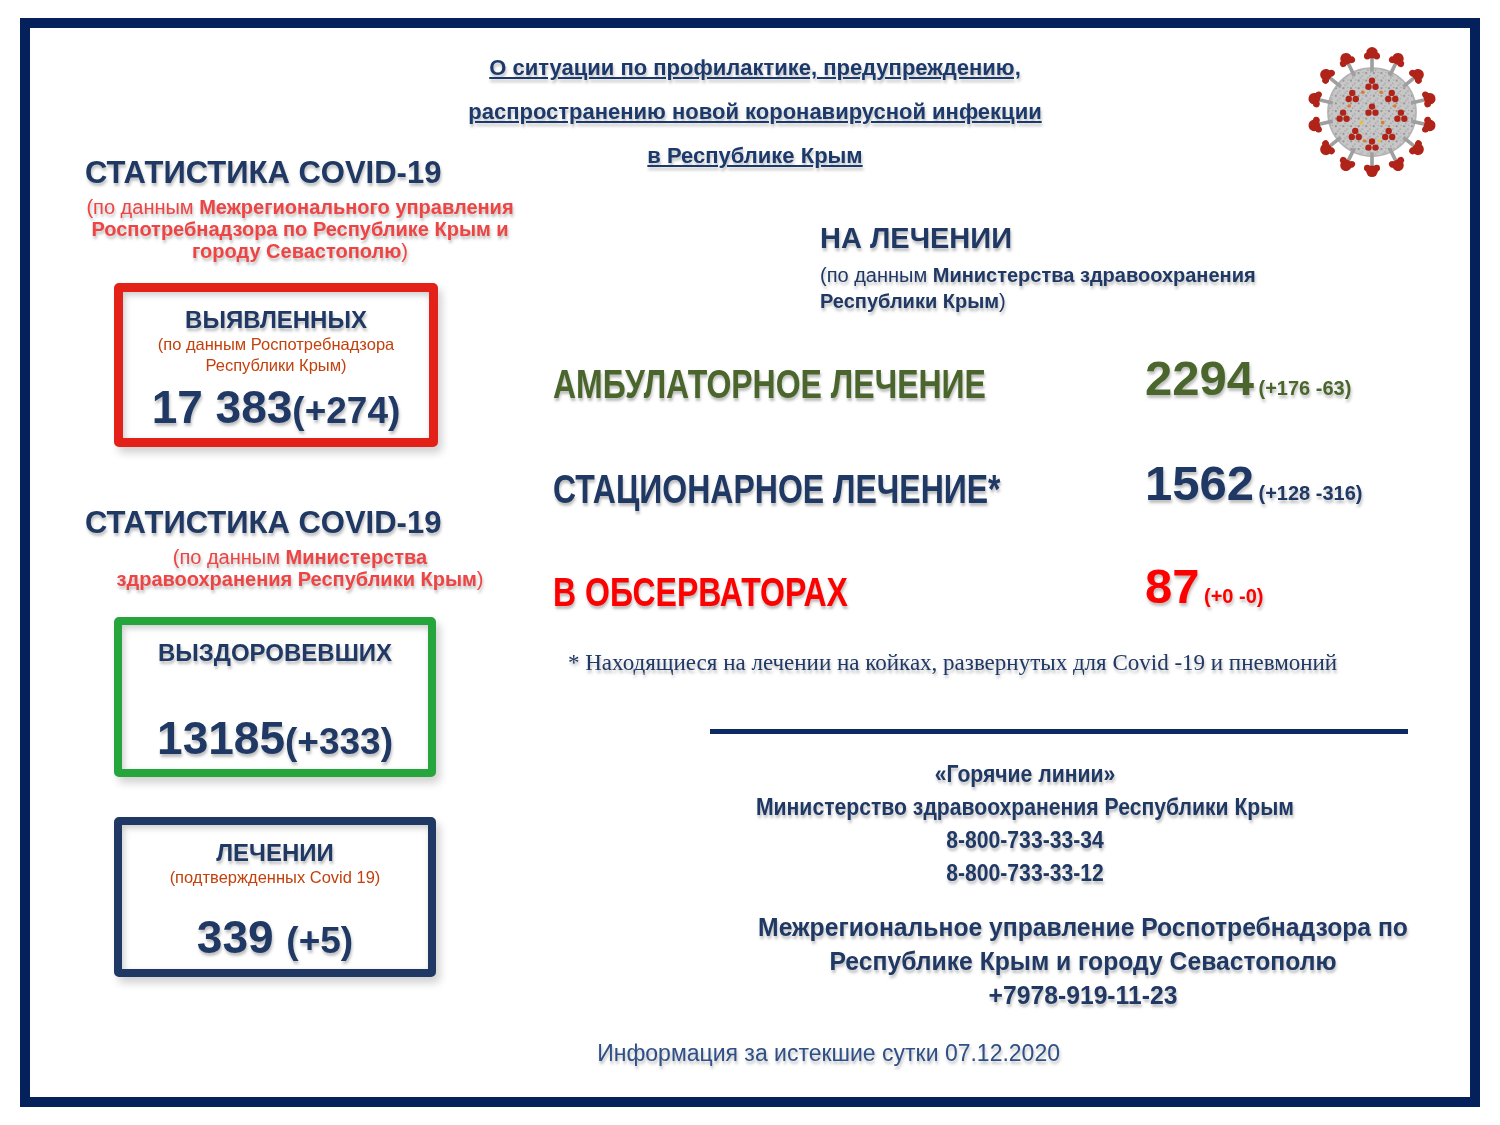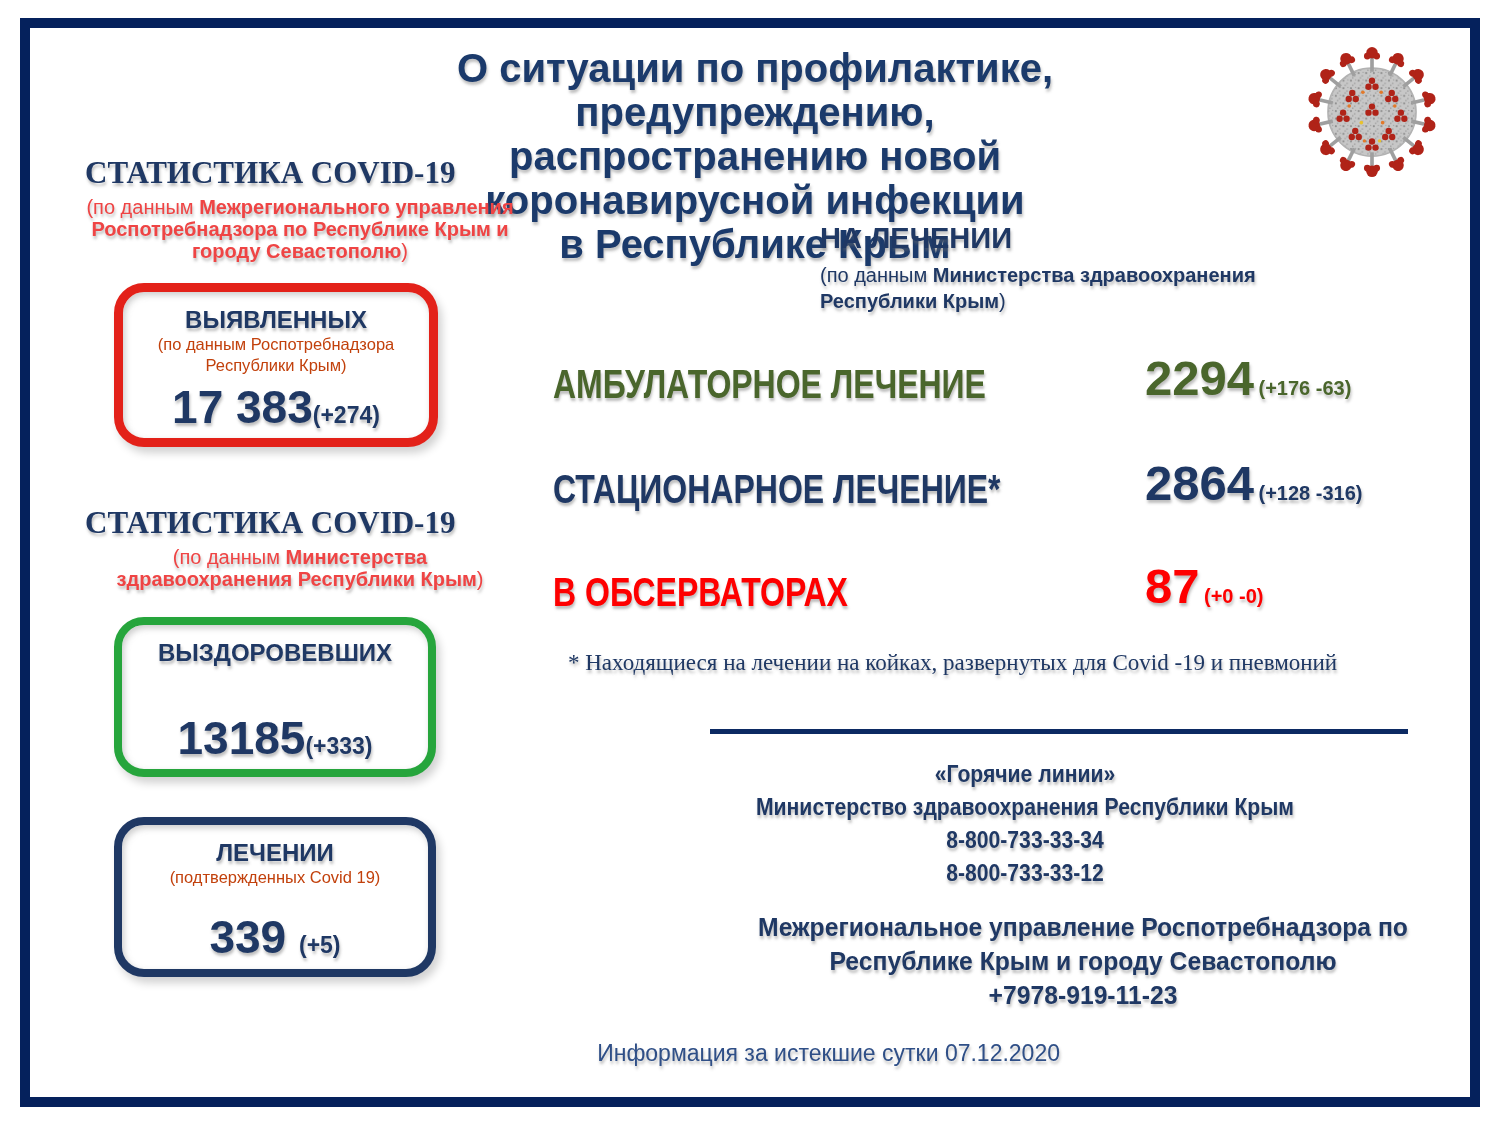--- a/index.html
+++ b/index.html
@@ -9,41 +9,41 @@
   }
   .frame {
     position:absolute; left:20px; top:18px; right:20px; bottom:18px;
     border:10px solid #05215c; background:transparent; pointer-events:none;
   }
   .shadowed { text-shadow: 1px 3px 3px rgba(110,110,110,.45); }
 
   
   .title {
     position:absolute; left:375px; top:46px; width:760px;
-    font-size:40px; font-weight:700; color:#1b3a6b; text-align:center; line-height:44px;
+    font-size:22px; font-weight:700; color:#1b3a6b; text-align:center; line-height:44px;text-decoration:underline;
   }
 
   
   .virus { position:absolute; left:1296px; top:28px; width:152px; height:162px; }
 
   
-  .sec-h { position:absolute; font-size:31px; font-weight:700; color:#1f3864; white-space:nowrap;font-family:Liberation Serif, serif; }
+  .sec-h { position:absolute; font-size:31px; font-weight:700; color:#1f3864; white-space:nowrap; }
   .sec-src { position:absolute; font-size:20px; line-height:22px; color:#ef4444;text-align:center; }
   .sec-src b { font-weight:700; }
 
   .stat-box {
     position:absolute; left:114px; width:306px; background:#fff;
-    border-radius:30px; text-align:center;
+    border-radius:5px; text-align:center;
     display:flex; flex-direction:column; align-items:center;
     box-shadow: 4px 6px 8px rgba(0,0,0,.18), inset 2px 3px 6px rgba(110,110,110,.35);
   }
   .stat-box .box-title { font-size:24px; font-weight:700; color:#1f3864; margin-top:14px; }
   .stat-box .box-sub { font-size:16.5px; line-height:21px; color:#c2410c; margin-top:0; }
   .stat-box .box-value { font-size:46px; font-weight:700; color:#1f3864; white-space:nowrap; }
-  .stat-box .box-value .delta { font-size:23px; }
+  .stat-box .box-value .delta { font-size:37px; }
 
   .box-detected { top:283px; height:146px; border:9px solid #e32119; }
   .box-detected .box-value { margin-top:4px; }
   .box-recovered { top:617px; height:144px; border:8px solid #26a53c; }
   .box-recovered .box-value { margin-top:44px; }
   .box-deceased { top:817px; height:144px; border:8px solid #1f3864; }
   .box-deceased .box-value { margin-top:22px; }
 
   
   .trt-h { position:absolute; left:820px; top:222px; font-size:29px; font-weight:700; }
@@ -191,21 +191,21 @@
     <b>Министерства здравоохранения Республики Крым</b><span>)</span>
   </div>
 
   <div class="t-row row-green" style="top:350px;">
     <span class="t-label shadowed">АМБУЛАТОРНОЕ ЛЕЧЕНИЕ</span>
     <span class="t-value shadowed"><span class="t-num">2294</span> <span class="t-delta">(+176 -63)</span></span>
   </div>
 
   <div class="t-row row-navy" style="top:455px;">
     <span class="t-label shadowed">СТАЦИОНАРНОЕ ЛЕЧЕНИЕ*</span>
-    <span class="t-value shadowed"><span class="t-num">2864</span> <span class="t-delta">(+128 -316)</span></span>
+    <span class="t-value shadowed"><span class="t-num">1562</span> <span class="t-delta">(+128 -316)</span></span>
   </div>
 
   <div class="t-row row-red" style="top:558px;">
     <span class="t-label shadowed">В ОБСЕРВАТОРАХ</span>
     <span class="t-value shadowed"><span class="t-num">87</span> <span class="t-delta">(+0 -0)</span></span>
   </div>
 
   <div class="footnote shadowed">* Находящиеся на лечении на койках, развернутых для Covid -19 и пневмоний</div>
   <div class="rule"></div>
 

